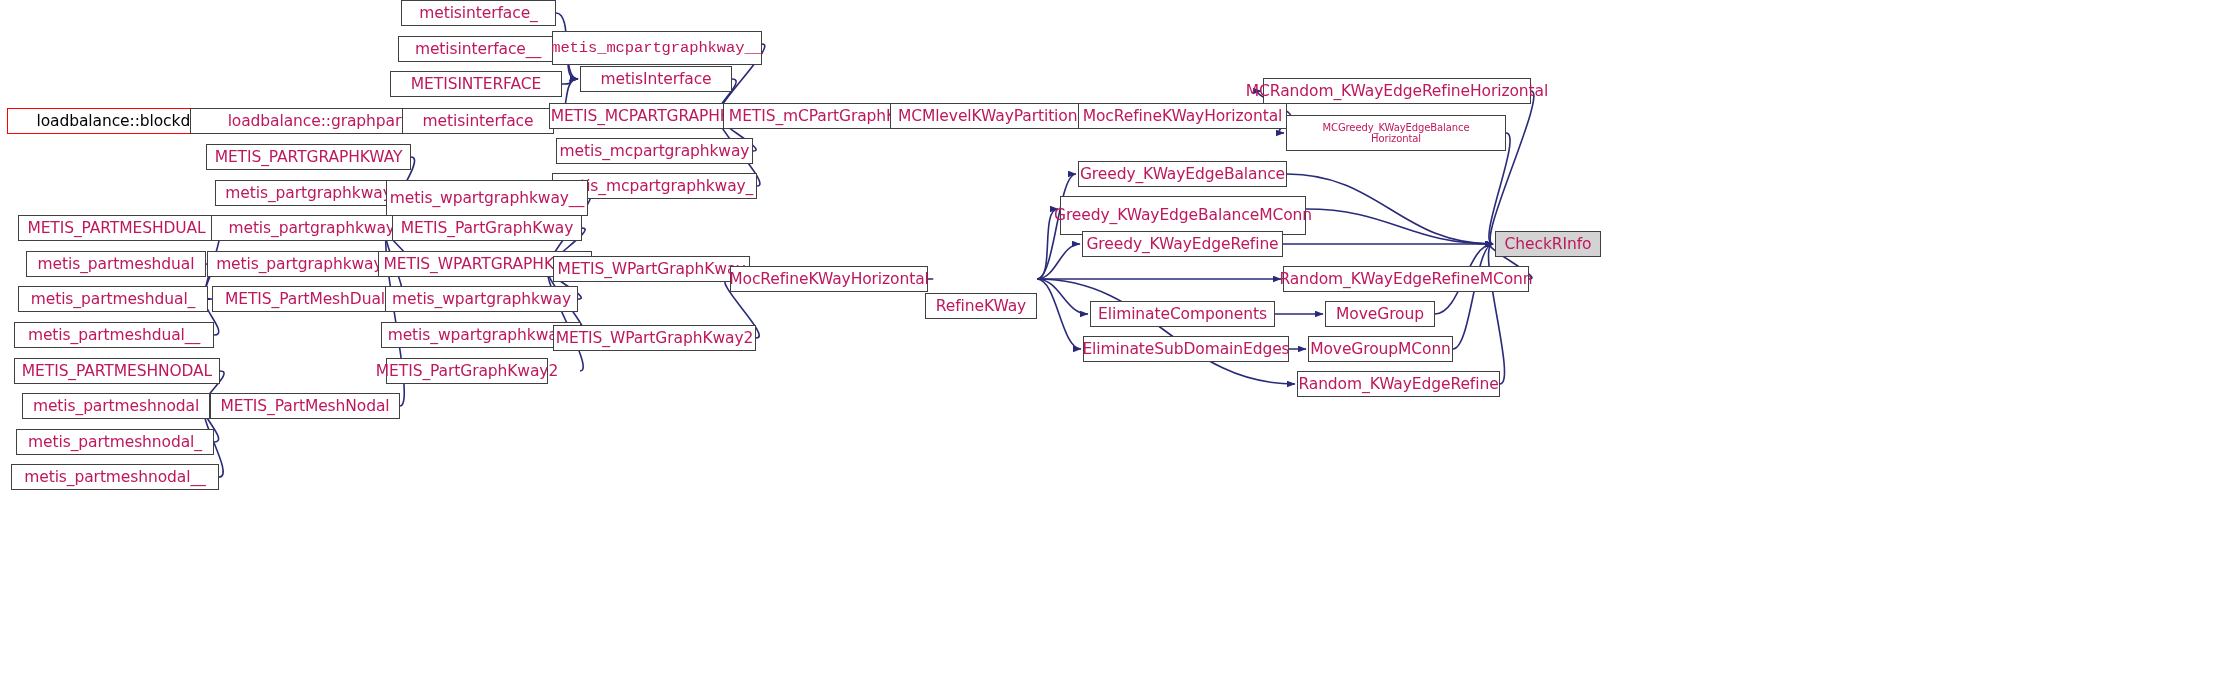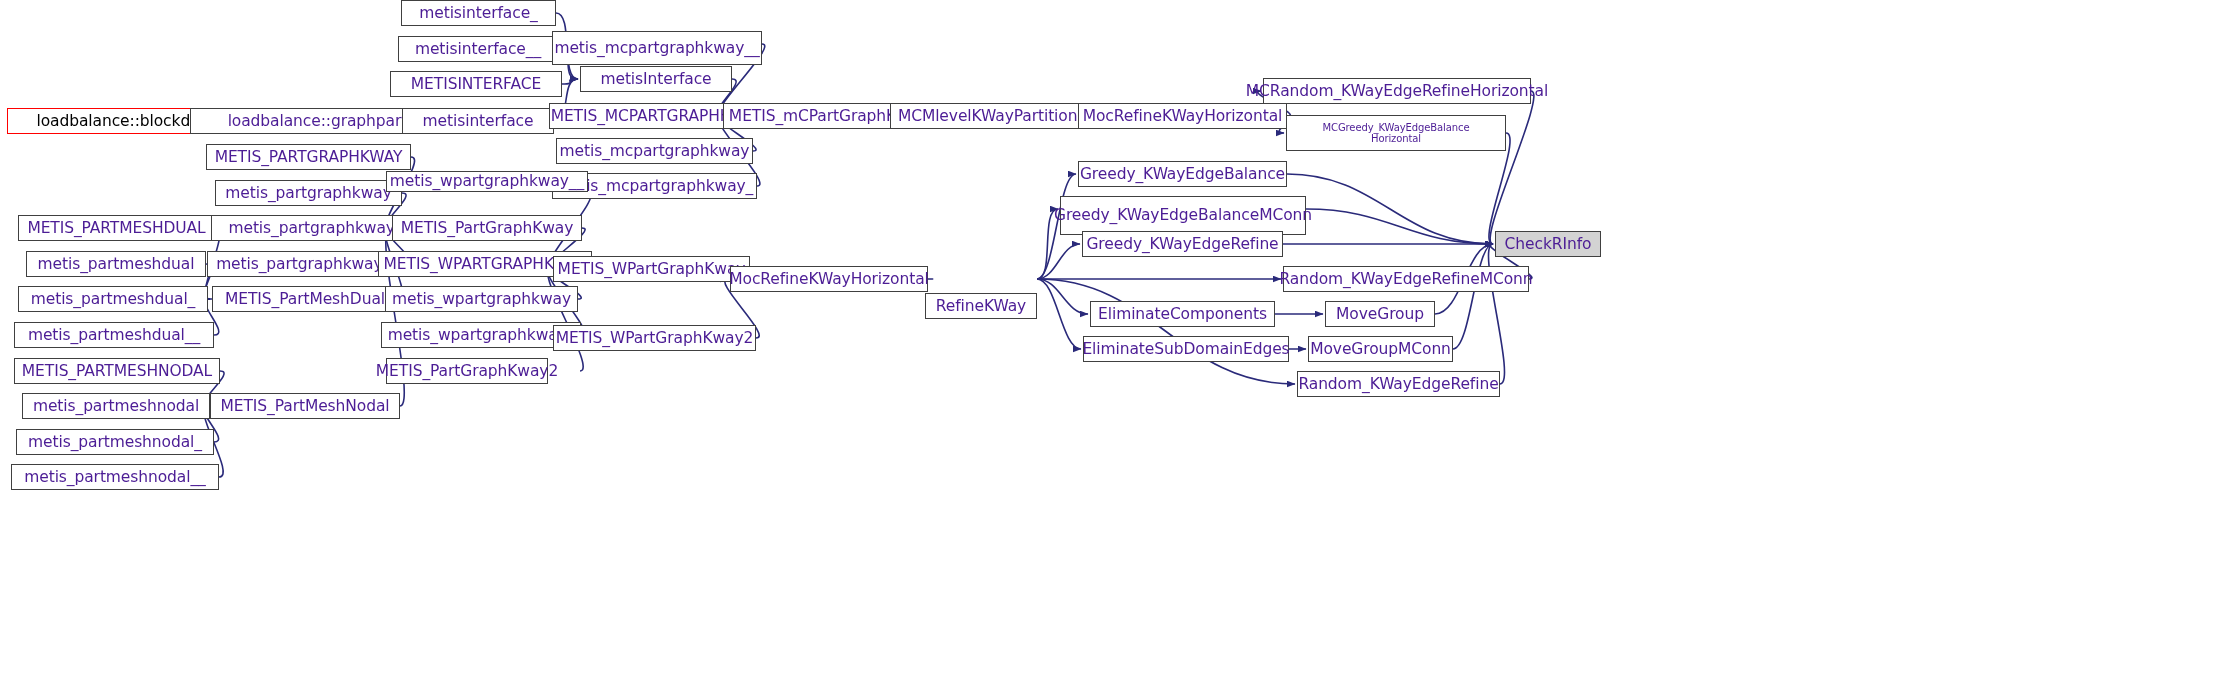--- a/index.html
+++ b/index.html
@@ -1,21 +1,21 @@
 <!DOCTYPE html>
 <html><head>
 <meta charset="utf-8">
 <style>
   html,body{margin:0;padding:0;background:#ffffff;}
   body{font-family:"DejaVu Sans","Liberation Sans",sans-serif;}
   #graph{position:relative;width:2240px;height:700px;background:#ffffff;overflow:hidden;}
   #edges{position:absolute;left:0;top:0;width:2240px;height:700px;}
   .node{position:absolute;box-sizing:border-box;border:1px solid #404040;background:#ffffff;
         display:flex;align-items:center;justify-content:center;text-align:center;
-        font-size:15.5px;color:#4c1d95;line-height:1.05;white-space:pre;letter-spacing:-0.1px;}
+        font-size:15.5px;color:#be185d;line-height:1.05;white-space:pre;letter-spacing:-0.1px;}
   .node.root{border-color:#ff0000;color:#000;}
   .node.focus{background:#d3d3d3;border-color:#404040;}
   .node.two-line{white-space:pre-line;line-height:1.15;font-size:10px;}
 </style>
 </head>
 <body>
 
 <div id="graph">
   <svg id="edges" xmlns="http://www.w3.org/2000/svg">
     <defs>
@@ -82,34 +82,34 @@
         <path d="M 1500 384 C 1518 384, 1475 244, 1493 244" fill="none" stroke="#2a2a7a" stroke-width="1.6" marker-end="url(#ah)"></path>
       </g>
   </svg>
   <div id="node-layer">
       <div class="node root" style="left: 7px; top: 108px; width: 290px; height: 26px;">loadbalance::blockdistribution</div>
       <div class="node" style="left: 190px; top: 108px; width: 312px; height: 26px;">loadbalance::graphpartitioning</div>
       <div class="node" style="left: 401px; top: 0px; width: 155px; height: 26px;">metisinterface_</div>
       <div class="node" style="left: 398px; top: 36px; width: 160px; height: 26px;">metisinterface__</div>
       <div class="node" style="left: 390px; top: 71px; width: 172px; height: 26px;">METISINTERFACE</div>
       <div class="node" style="left: 402px; top: 108px; width: 152px; height: 26px;">metisinterface</div>
-      <div class="node" style="left: 552px; top: 31px; width: 210px; height: 34px;">metis_mcpartgraphkway__</div>
+      <div class="node" style="left: 552px; top: 31px; width: 210px; height: 34px; font-family: Liberation Mono, monospace;">metis_mcpartgraphkway__</div>
       <div class="node" style="left: 580px; top: 66px; width: 152px; height: 26px;">metisInterface</div>
       <div class="node" style="left: 549px; top: 103px; width: 215px; height: 26px;">METIS_MCPARTGRAPHKWAY</div>
       <div class="node" style="left: 556px; top: 138px; width: 197px; height: 26px;">metis_mcpartgraphkway</div>
       <div class="node" style="left: 552px; top: 173px; width: 205px; height: 26px;">metis_mcpartgraphkway_</div>
       <div class="node" style="left: 723px; top: 103px; width: 210px; height: 26px;">METIS_mCPartGraphKway</div>
       <div class="node" style="left: 890px; top: 103px; width: 219px; height: 26px;">MCMlevelKWayPartitioning</div>
       <div class="node" style="left: 1078px; top: 103px; width: 209px; height: 26px;">MocRefineKWayHorizontal</div>
       <div class="node" style="left: 1263px; top: 78px; width: 268px; height: 26px;">MCRandom_KWayEdgeRefineHorizontal</div>
       <div class="node two-line" style="left: 1286px; top: 115px; width: 220px; height: 36px;">MCGreedy_KWayEdgeBalance
 Horizontal</div>
       <div class="node" style="left: 206px; top: 144px; width: 205px; height: 26px;">METIS_PARTGRAPHKWAY</div>
       <div class="node" style="left: 215px; top: 180px; width: 187px; height: 26px;">metis_partgraphkway</div>
-      <div class="node" style="left: 386px; top: 171px; width: 202px; height: 21px;">metis_wpartgraphkway__</div>
+      <div class="node" style="left: 386px; top: 180px; width: 202px; height: 36px;">metis_wpartgraphkway__</div>
       <div class="node" style="left: 18px; top: 215px; width: 197px; height: 26px;">METIS_PARTMESHDUAL</div>
       <div class="node" style="left: 211px; top: 215px; width: 193px; height: 26px; padding-left: 16px;">metis_partgraphkway_</div>
       <div class="node" style="left: 392px; top: 215px; width: 190px; height: 26px;">METIS_PartGraphKway</div>
       <div class="node" style="left: 26px; top: 251px; width: 180px; height: 26px;">metis_partmeshdual</div>
       <div class="node" style="left: 207px; top: 251px; width: 200px; height: 26px;">metis_partgraphkway__</div>
       <div class="node" style="left: 378px; top: 251px; width: 214px; height: 26px;">METIS_WPARTGRAPHKWAY</div>
       <div class="node" style="left: 553px; top: 256px; width: 197px; height: 26px;">METIS_WPartGraphKway</div>
       <div class="node" style="left: 730px; top: 266px; width: 198px; height: 26px;">MocRefineKWayHorizontal</div>
       <div class="node" style="left: 925px; top: 266px; width: 112px; height: 26px; margin-top: 27px;">RefineKWay</div>
       <div class="node" style="left: 18px; top: 286px; width: 190px; height: 26px;">metis_partmeshdual_</div>

